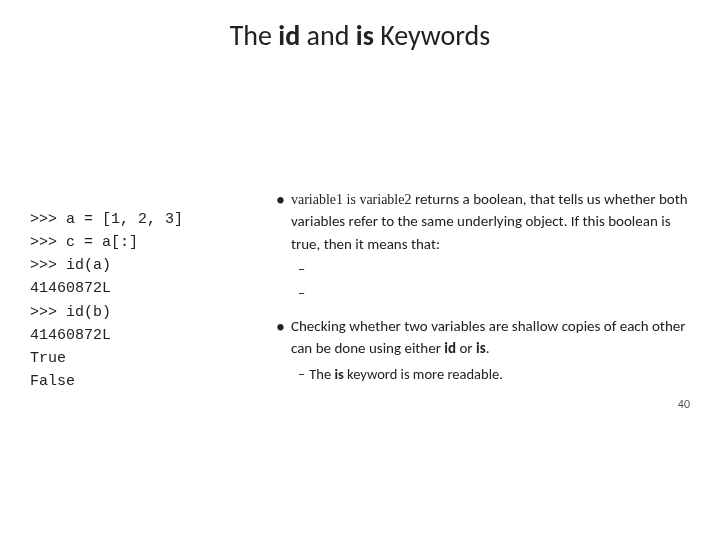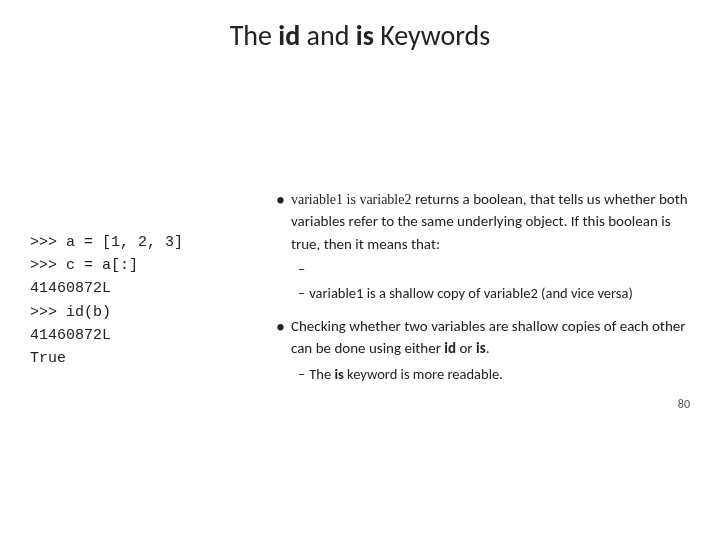--- a/index.html
+++ b/index.html
@@ -99,43 +99,44 @@
 <div class="page">
   <div class="title">
     <span>The </span><span class="bold-keyword">id</span><span> and </span><span class="bold-keyword">is</span><span> Keywords</span>
   </div>
 
   <div class="content">
 
     <div class="left-panel">
       <div>&gt;&gt;&gt; a = [1, 2, 3]</div>
       <div>&gt;&gt;&gt; c = a[:]</div>
+      <div>&gt;&gt;&gt; id(a)</div>
       <div>41460872L</div>
       <div>&gt;&gt;&gt; id(b)</div>
       <div>41460872L</div>
       <div>True</div>
+      <div>False</div>
     </div>
 
     <div class="right-panel">
 
       <div class="bullet-section">
         <div class="bullet-main">
           <span class="bullet-dot">•</span>
           <span class="bullet-text">
             <code>variable1 is variable2</code>
             <span> returns a boolean, that tells us whether both variables refer to the same underlying object. If this boolean is true, then it means that:</span>
           </span>
         </div>
         <div class="sub-bullets">
           <div class="sub-bullet">
             <span class="sub-dash">–</span>
           </div>
           <div class="sub-bullet">
             <span class="sub-dash">–</span>
-            <span>variable1 is a shallow copy of variable2 (and vice versa)</span>
           </div>
         </div>
       </div>
 
       <div class="bullet-section">
         <div class="bullet-main">
           <span class="bullet-dot">•</span>
           <span class="bullet-text">
             <span>Checking whether two variables are shallow copies of each other can be done using either </span><span class="bold">id</span><span> or </span><span class="bold">is</span><span>.</span>
           </span>
@@ -143,17 +144,17 @@
         <div class="sub-bullets">
           <div class="sub-bullet">
             <span class="sub-dash">–</span>
             <span>
               <span>The </span><span class="bold">is</span><span> keyword is more readable.</span>
             </span>
           </div>
         </div>
       </div>
 
-      <div class="page-num">80</div>
+      <div class="page-num">40</div>
     </div>
 
   </div>
 </div>
 
 </body></html>

